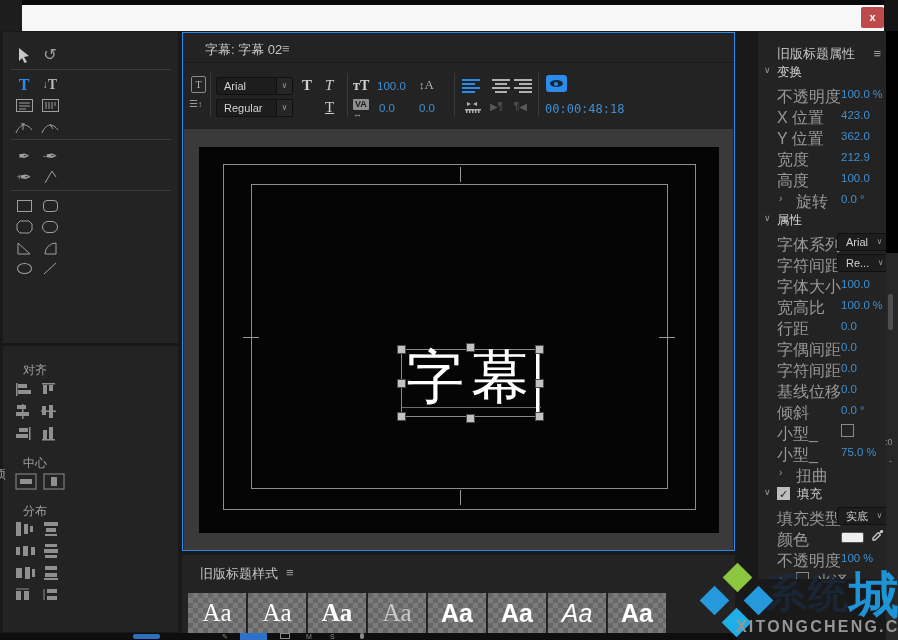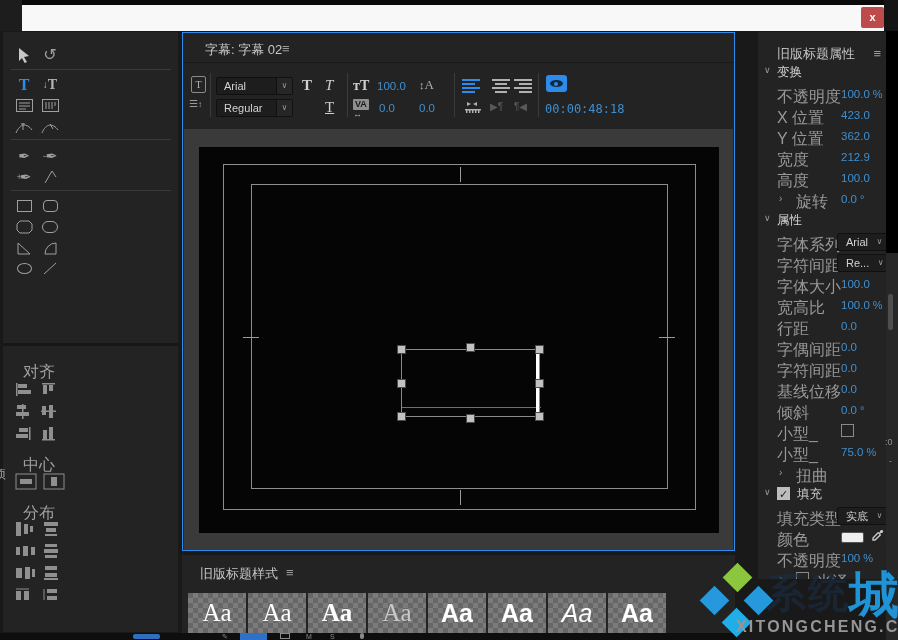--- a/index.html
+++ b/index.html
@@ -24,21 +24,21 @@
 
   .panel-title { color:#c6c6c6; font-size:13px; }
   .menu-glyph { color:#9a9a9a; font-size:13px; }
 
   
   .tool-cell { position:absolute; width:24px; height:19px; display:flex; align-items:center; justify-content:center;
     color:#9f9f9f; font-size:13px; }
   .divider-h { position:absolute; left:8px; width:160px; height:1px; background:#3a3a3a; }
   .seg-gap { position:absolute; left:0; width:175px; height:3px; background:#171717; }
   .shape { border:1px solid #9f9f9f; }
-  .sec-label { position:absolute; color:#9f9f9f; font-size:16px; }
+  .sec-label { position:absolute; color:#9f9f9f; font-size:12px; }
   .mini { position:absolute; }
   .mini svg { display:block; }
 
   
   .tp-header { position:absolute; left:0; top:0; width:100%; height:30px; border-bottom:1px solid #1a1a1a; }
   .dd { position:absolute; display:flex; height:18px; border:1px solid #101010; background:#1d1d1d; border-radius:2px; }
   .dd .dd-val { flex:1; color:#d2d2d2; font-size:11px; line-height:16px; padding-left:7px; }
   .dd .dd-chev { width:16px; background:#262626; color:#9a9a9a; font-size:8px; text-align:center; line-height:16px; border-left:1px solid #101010; }
   .vdiv { position:absolute; width:1px; background:#3a3a3a; }
   .tglyph { position:absolute; font-family:"Liberation Serif",serif; color:#cfcfcf; }
@@ -434,20 +434,21 @@
       <div class="canvas">
         <div class="safe" style="left:24px;top:17px;width:473px;height:346px;"></div>
         <div class="safe" style="left:52px;top:37px;width:417px;height:305px;"></div>
         <div class="tick" style="left:261px;top:20px;width:1px;height:15px;"></div>
         <div class="tick" style="left:261px;top:343px;width:1px;height:15px;"></div>
         <div class="tick" style="left:44px;top:190px;width:16px;height:1px;"></div>
         <div class="tick" style="left:460px;top:190px;width:16px;height:1px;"></div>
 
         <div class="selbox" style="left:202px;top:202px;width:139px;height:68px;">
           <div class="abs" style="left:0;top:57px;width:139px;height:1px;background:#6f6f6f;"></div>
+          <div class="canvas-text" style="left:4px;top:-4px;">字幕</div>
           <div class="caret" style="left:134px;top:1px;width:3px;height:64px;"></div>
           <div class="handle" style="left:-5px;top:-5px;"></div>
           <div class="handle" style="left:64px;top:-7px;"></div>
           <div class="handle" style="left:133px;top:-5px;"></div>
           <div class="handle" style="left:-5px;top:29px;"></div>
           <div class="handle" style="left:133px;top:29px;"></div>
           <div class="handle" style="left:-5px;top:62px;"></div>
           <div class="handle" style="left:64px;top:64px;"></div>
           <div class="handle" style="left:133px;top:62px;"></div>
         </div>

